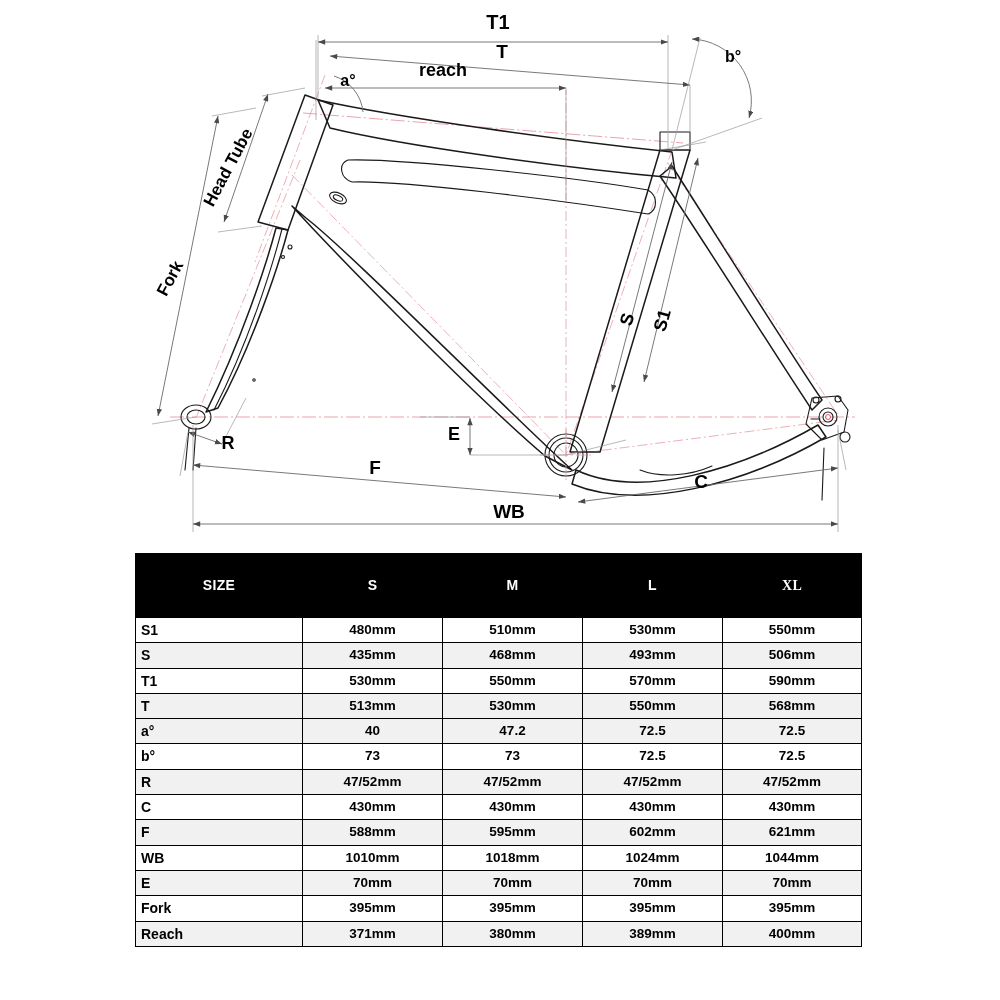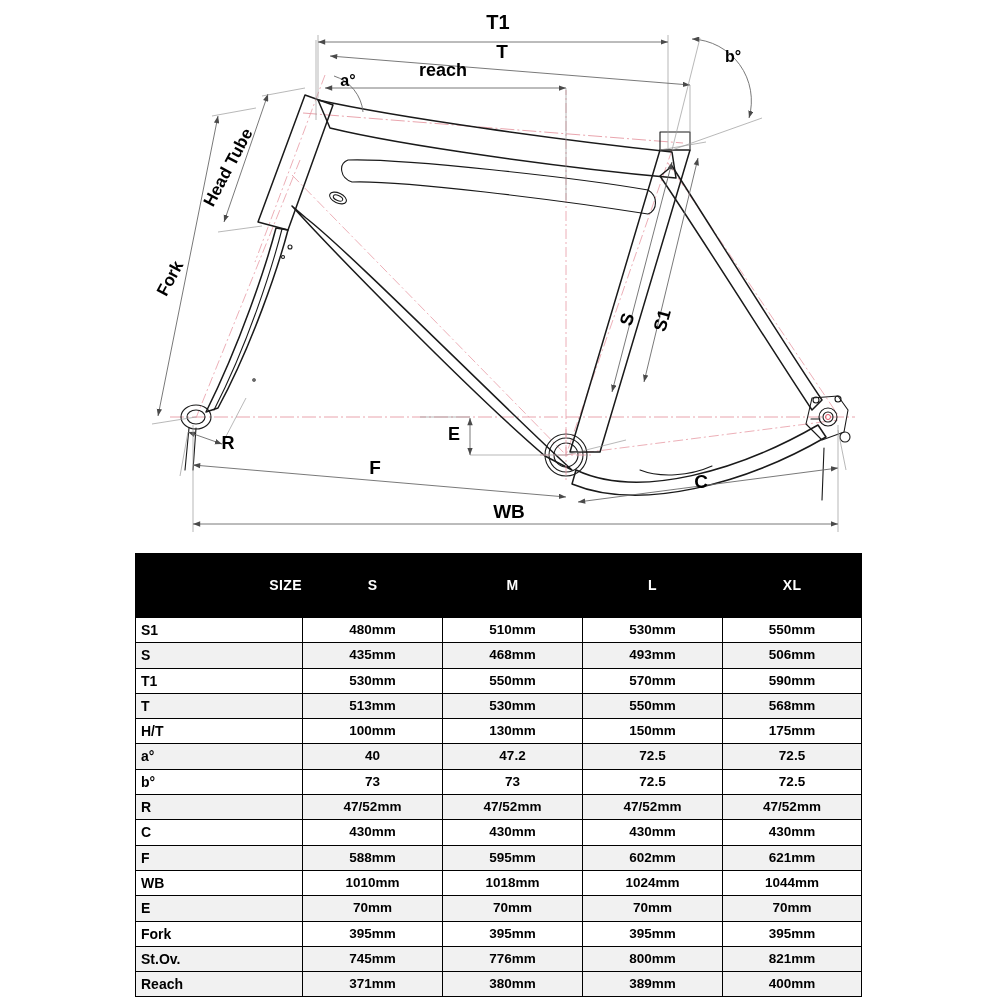--- a/index.html
+++ b/index.html
@@ -244,25 +244,25 @@
         <text x="701" y="488" class="dimlabel" font-size="19" text-anchor="middle">C</text>
         <text x="509" y="518" class="dimlabel" font-size="19" text-anchor="middle">WB</text>
       </g>
 </svg>
 </div>
 
 <div id="geo-table-wrap">
   <table class="geo">
     <thead>
       <tr>
-        <th class="size-head" style="width:166px;text-align:right;">SIZE</th>
+        <th class="size-head" style="width:166px;">SIZE</th>
         <th style="width:139px;">S</th>
         <th style="width:139px;">M</th>
         <th style="width:139px;">L</th>
-        <th style="width:138px;">XL</th>
+        <th style="width:138px;font-family:Liberation Serif, serif;">XL</th>
       </tr>
     </thead>
     <tbody id="geo-body">
         <tr class="odd">
           <td class="rowlabel">S1</td>
           <td class="val">480mm</td>
           <td class="val">510mm</td>
           <td class="val">530mm</td>
           <td class="val">550mm</td>
         </tr>
@@ -280,27 +280,20 @@
           <td class="val">570mm</td>
           <td class="val">590mm</td>
         </tr>
         <tr class="even">
           <td class="rowlabel">T</td>
           <td class="val">513mm</td>
           <td class="val">530mm</td>
           <td class="val">550mm</td>
           <td class="val">568mm</td>
         </tr>
-        <tr class="odd">
-          <td class="rowlabel">H/T</td>
-          <td class="val">100mm</td>
-          <td class="val">130mm</td>
-          <td class="val">150mm</td>
-          <td class="val">175mm</td>
-        </tr>
         <tr class="even">
           <td class="rowlabel">a°</td>
           <td class="val">40</td>
           <td class="val">47.2</td>
           <td class="val">72.5</td>
           <td class="val">72.5</td>
         </tr>
         <tr class="odd">
           <td class="rowlabel">b°</td>
           <td class="val">73</td>
@@ -344,27 +337,20 @@
           <td class="val">70mm</td>
         </tr>
         <tr class="odd">
           <td class="rowlabel">Fork</td>
           <td class="val">395mm</td>
           <td class="val">395mm</td>
           <td class="val">395mm</td>
           <td class="val">395mm</td>
         </tr>
         <tr class="even">
-          <td class="rowlabel">St.Ov.</td>
-          <td class="val">745mm</td>
-          <td class="val">776mm</td>
-          <td class="val">800mm</td>
-          <td class="val">821mm</td>
-        </tr>
-        <tr class="even">
           <td class="rowlabel">Reach</td>
           <td class="val">371mm</td>
           <td class="val">380mm</td>
           <td class="val">389mm</td>
           <td class="val">400mm</td>
         </tr>
       </tbody>
   </table>
 </div>
 

